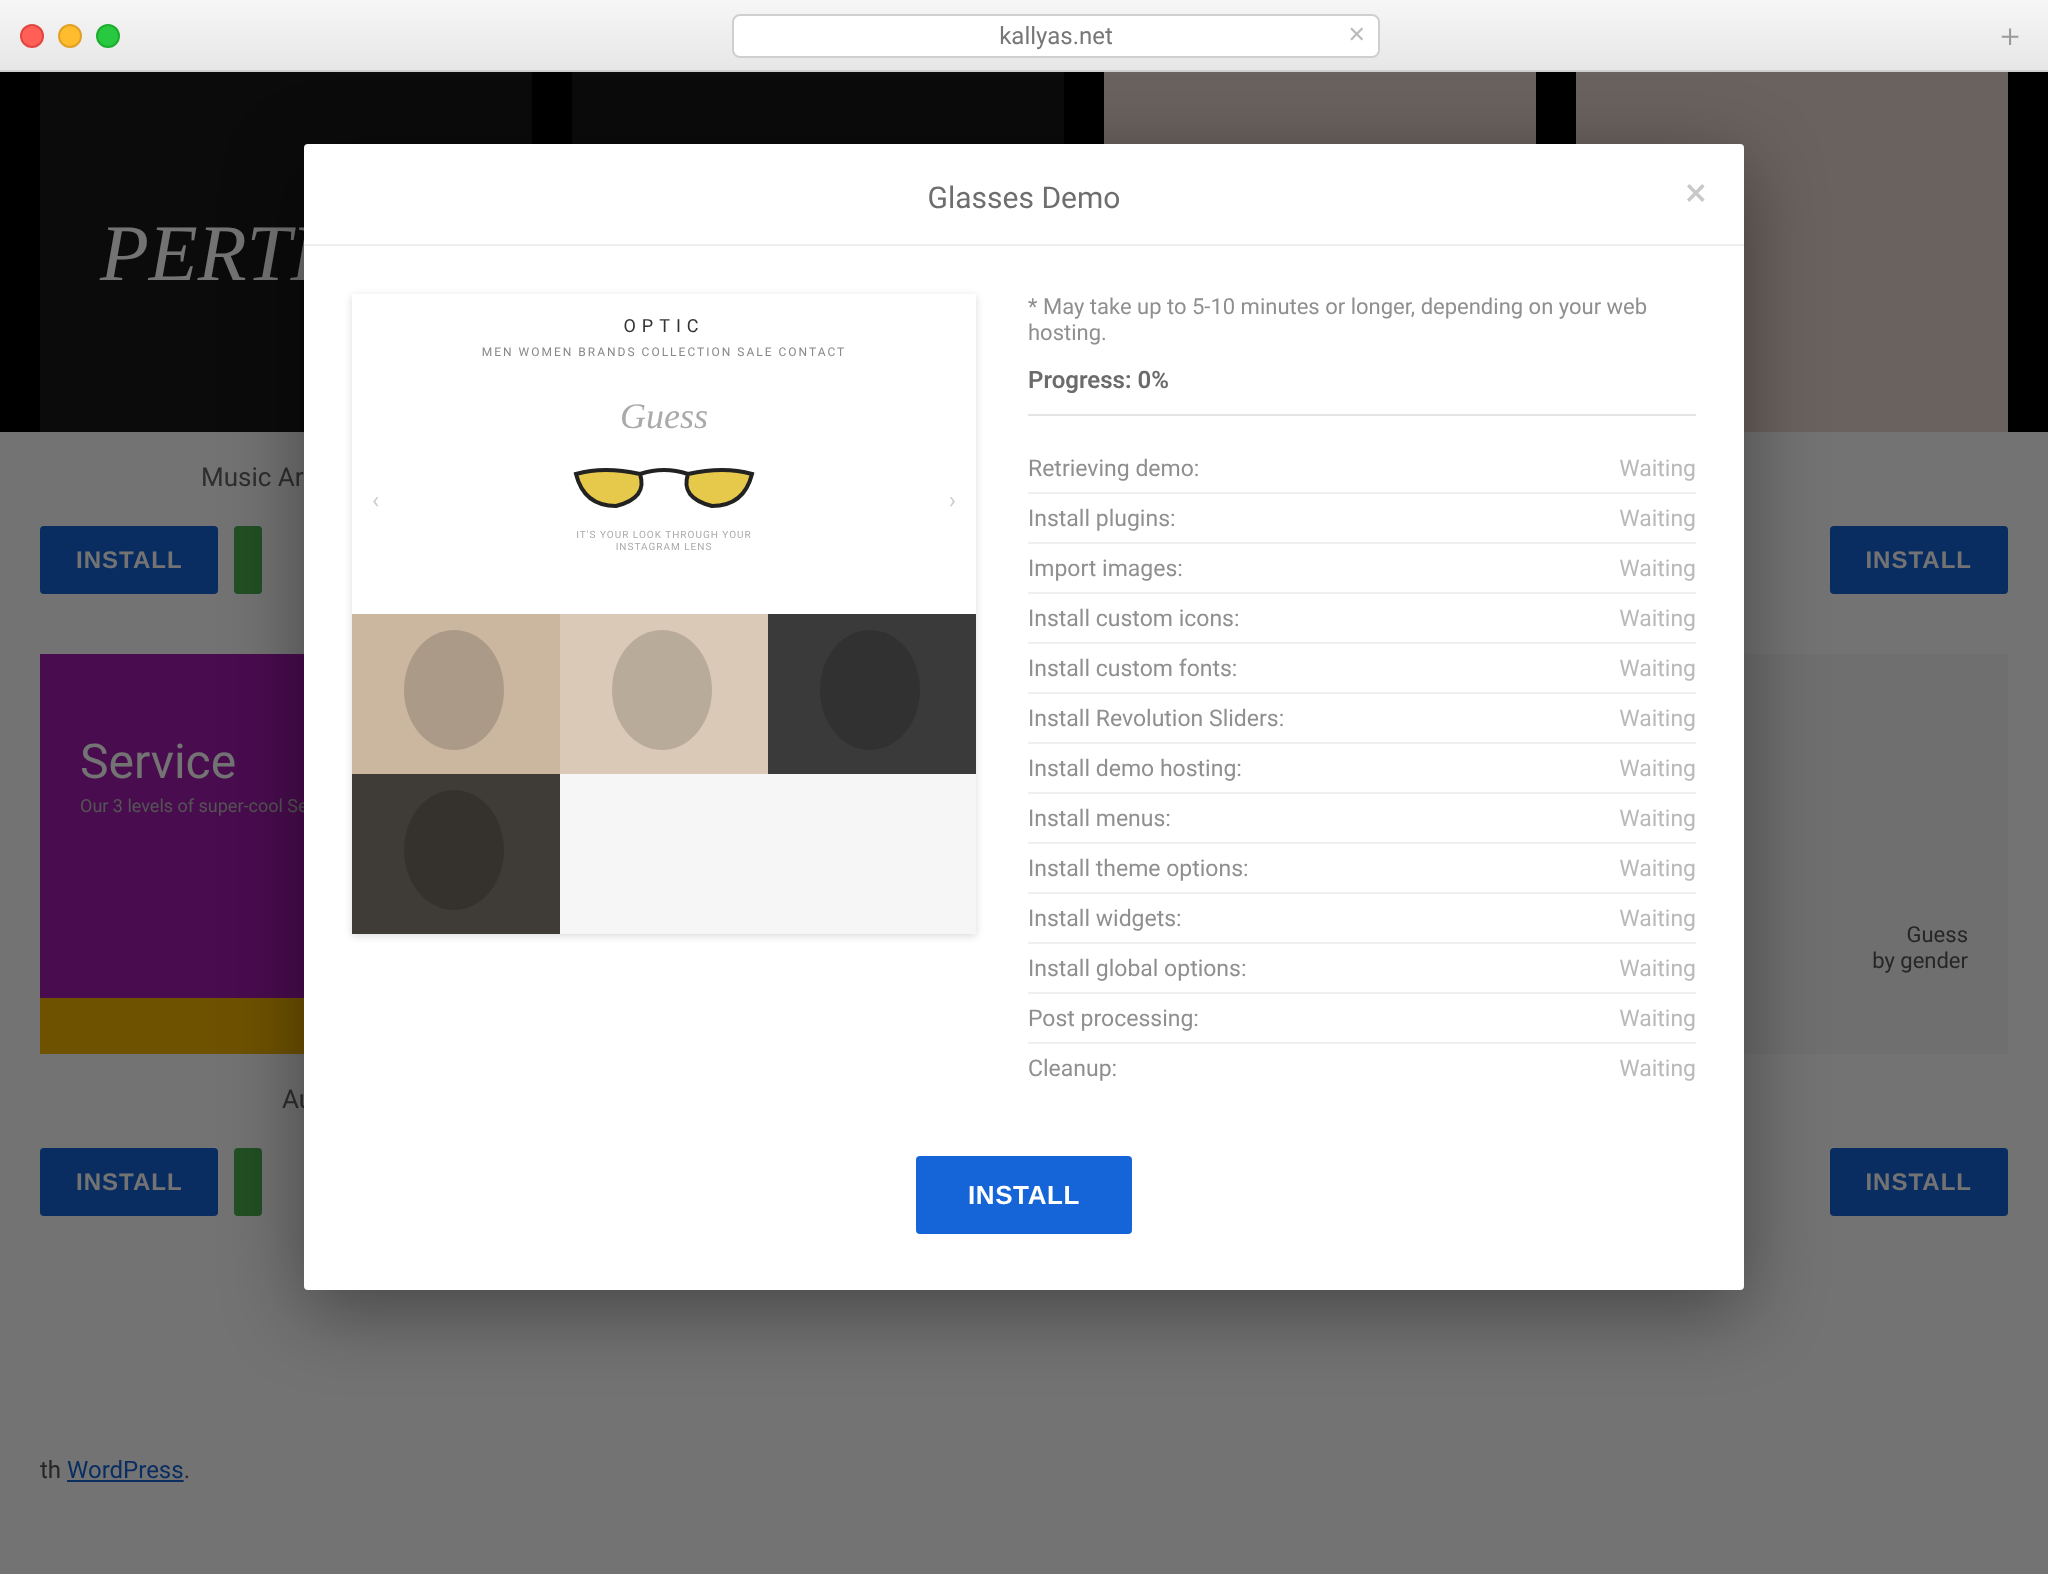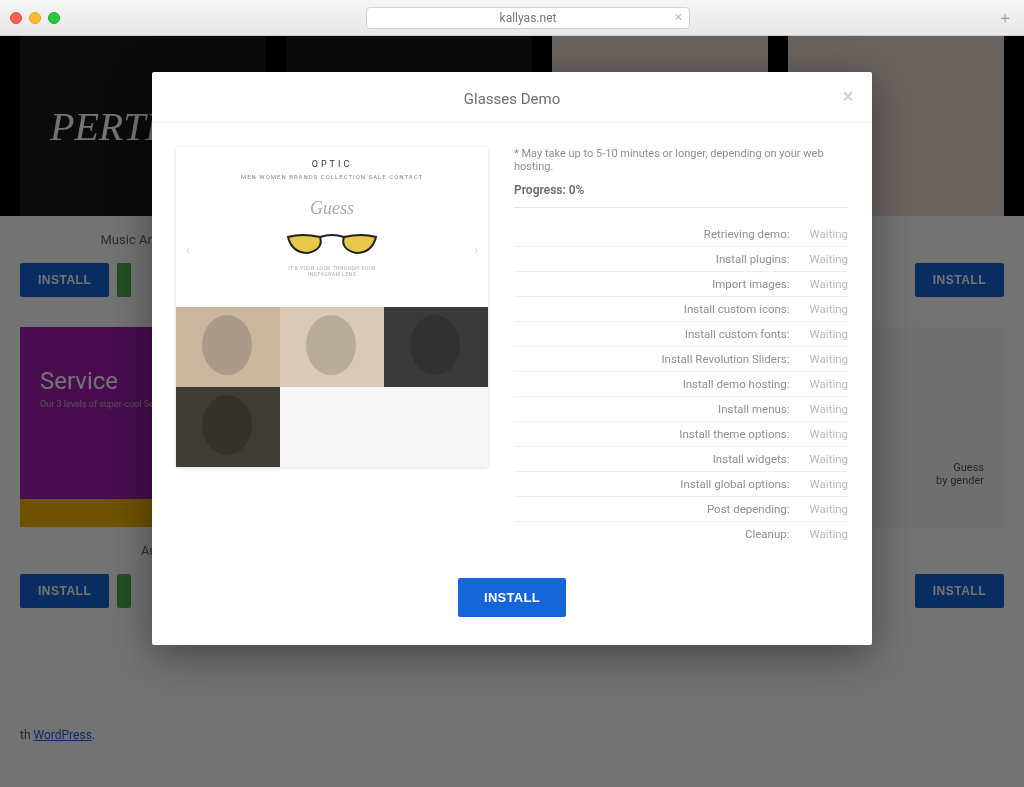--- a/index.html
+++ b/index.html
@@ -107,22 +107,22 @@
   .c3 { background:#dac9b6; }
   .c4 { background:#3a3a3a; }
   .c5 { background:#3f3b36; }
   .head-silhouette { position:absolute; border-radius:50%; background:rgba(0,0,0,.15); }
 
   .progress-col { flex:1; font-size:12px; color:#8f8f8f; }
   .note { color:#8f8f8f; font-size:11px; }
   .progress-label { color:#6b6b6b; font-weight:600; margin-top:10px; padding-bottom:10px; border-bottom:1px solid #e4e4e4; }
   .steps { margin-top:14px; }
   .step-row {
-    display:flex; justify-content:flex-end; align-items:center;
-    padding:5px 0; border-bottom:1px solid #efefef; font-size:11.5px;gap:20px;
+    display:flex; justify-content:space-between; align-items:center;
+    padding:5px 0; border-bottom:1px solid #efefef; font-size:11.5px;
   }
   .step-row:last-child { border-bottom:none; }
   .step-status { color:#b9b9b9; }
   .modal-footer { display:flex; justify-content:center; padding:22px 0 28px 0; }
   .modal-install {
     background:#1565d8; color:#fff; font-size:13px; font-weight:600;
     padding:12px 26px; border:none; border-radius:2px; cursor:pointer;
     letter-spacing:.3px;
   }
 </style>
@@ -290,21 +290,21 @@
               </div>
               <div class="step-row">
                 <span>Install widgets:</span>
                 <span class="step-status">Waiting</span>
               </div>
               <div class="step-row">
                 <span>Install global options:</span>
                 <span class="step-status">Waiting</span>
               </div>
               <div class="step-row">
-                <span>Post depending:</span>
+                <span>Post processing:</span>
                 <span class="step-status">Waiting</span>
               </div>
               <div class="step-row">
                 <span>Cleanup:</span>
                 <span class="step-status">Waiting</span>
               </div>
             </div>
         </div>
       </div>
 

